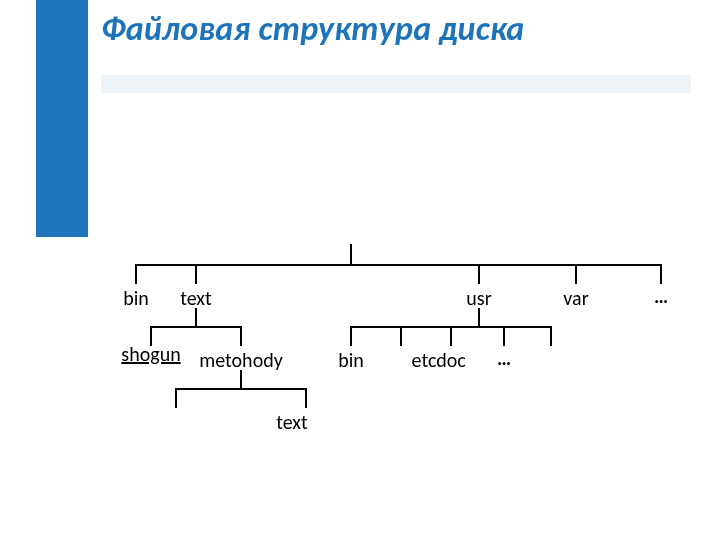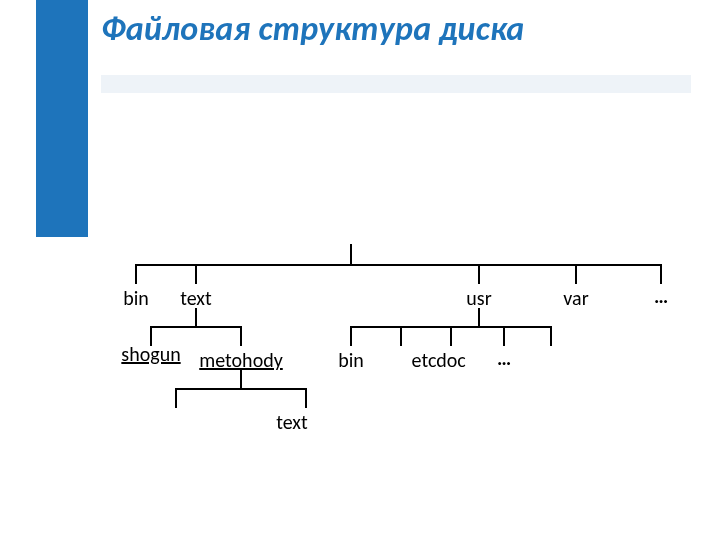--- a/index.html
+++ b/index.html
@@ -102,21 +102,21 @@
     <div class="node" style="left:196px; top:286px;">text</div>
     <div class="node" style="left:479px; top:286px;">usr</div>
     <div class="node" style="left:576px; top:286px;">var</div>
     <div class="node" style="left:661px; top:284px; font-weight:700;">…</div>
 
     <div class="vline" style="left:195px; top:308px; height:18px;"></div>
     <div class="hline" style="left:150px; top:326px; width:90px;"></div>
     <div class="vline" style="left:150px; top:326px; height:20px;"></div>
     <div class="vline" style="left:240px; top:326px; height:20px;"></div>
     <div class="node" style="left:151px; top:342px;text-decoration:underline;">shogun</div>
-    <div class="node" style="left:241px; top:348px;text-decoration:underline;">metohody</div>
+    <div class="node" style="left:241px; top:348px;">metohody</div>
 
     <div class="vline" style="left:478px; top:308px; height:18px;"></div>
     <div class="hline" style="left:350px; top:326px; width:200px;"></div>
     <div class="vline" style="left:350px; top:326px; height:20px;"></div>
     <div class="vline" style="left:400px; top:326px; height:20px;"></div>
     <div class="vline" style="left:450px; top:326px; height:20px;"></div>
     <div class="vline" style="left:503px; top:326px; height:20px;"></div>
     <div class="vline" style="left:550px; top:326px; height:20px;"></div>
     <div class="node" style="left:351px; top:348px;">bin</div>
     <div class="node" style="left:424px; top:348px;">etc</div>

